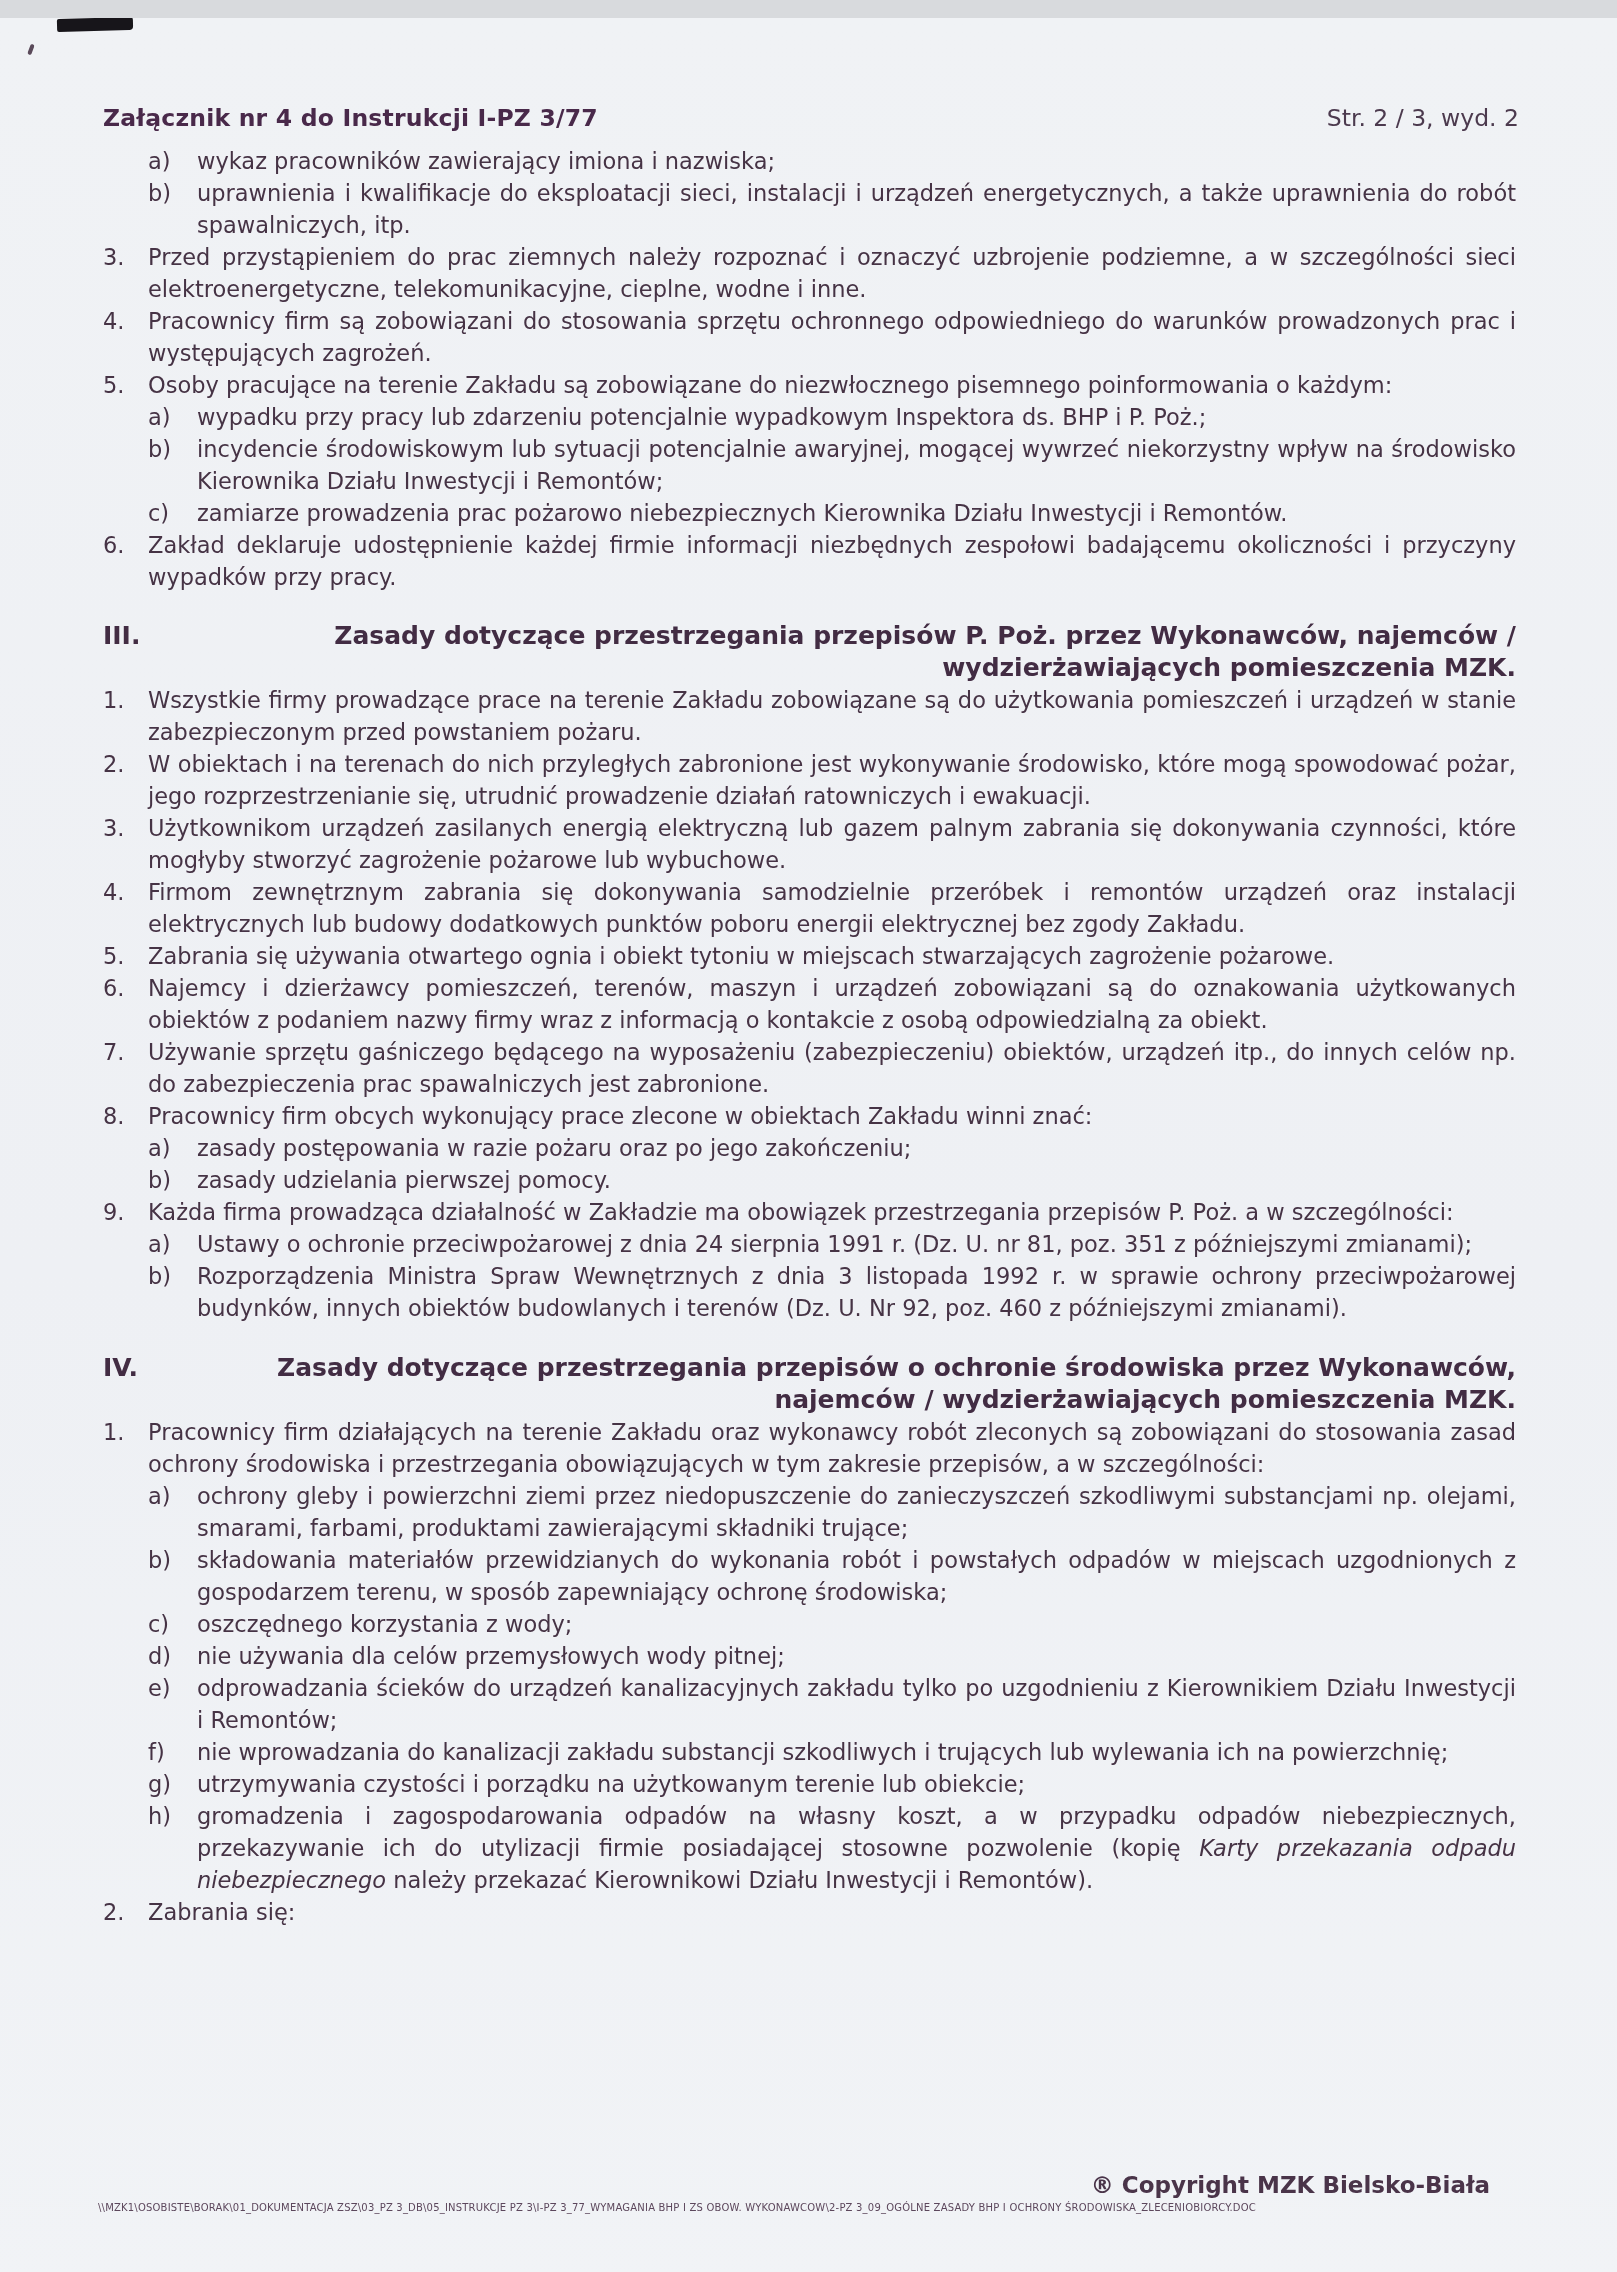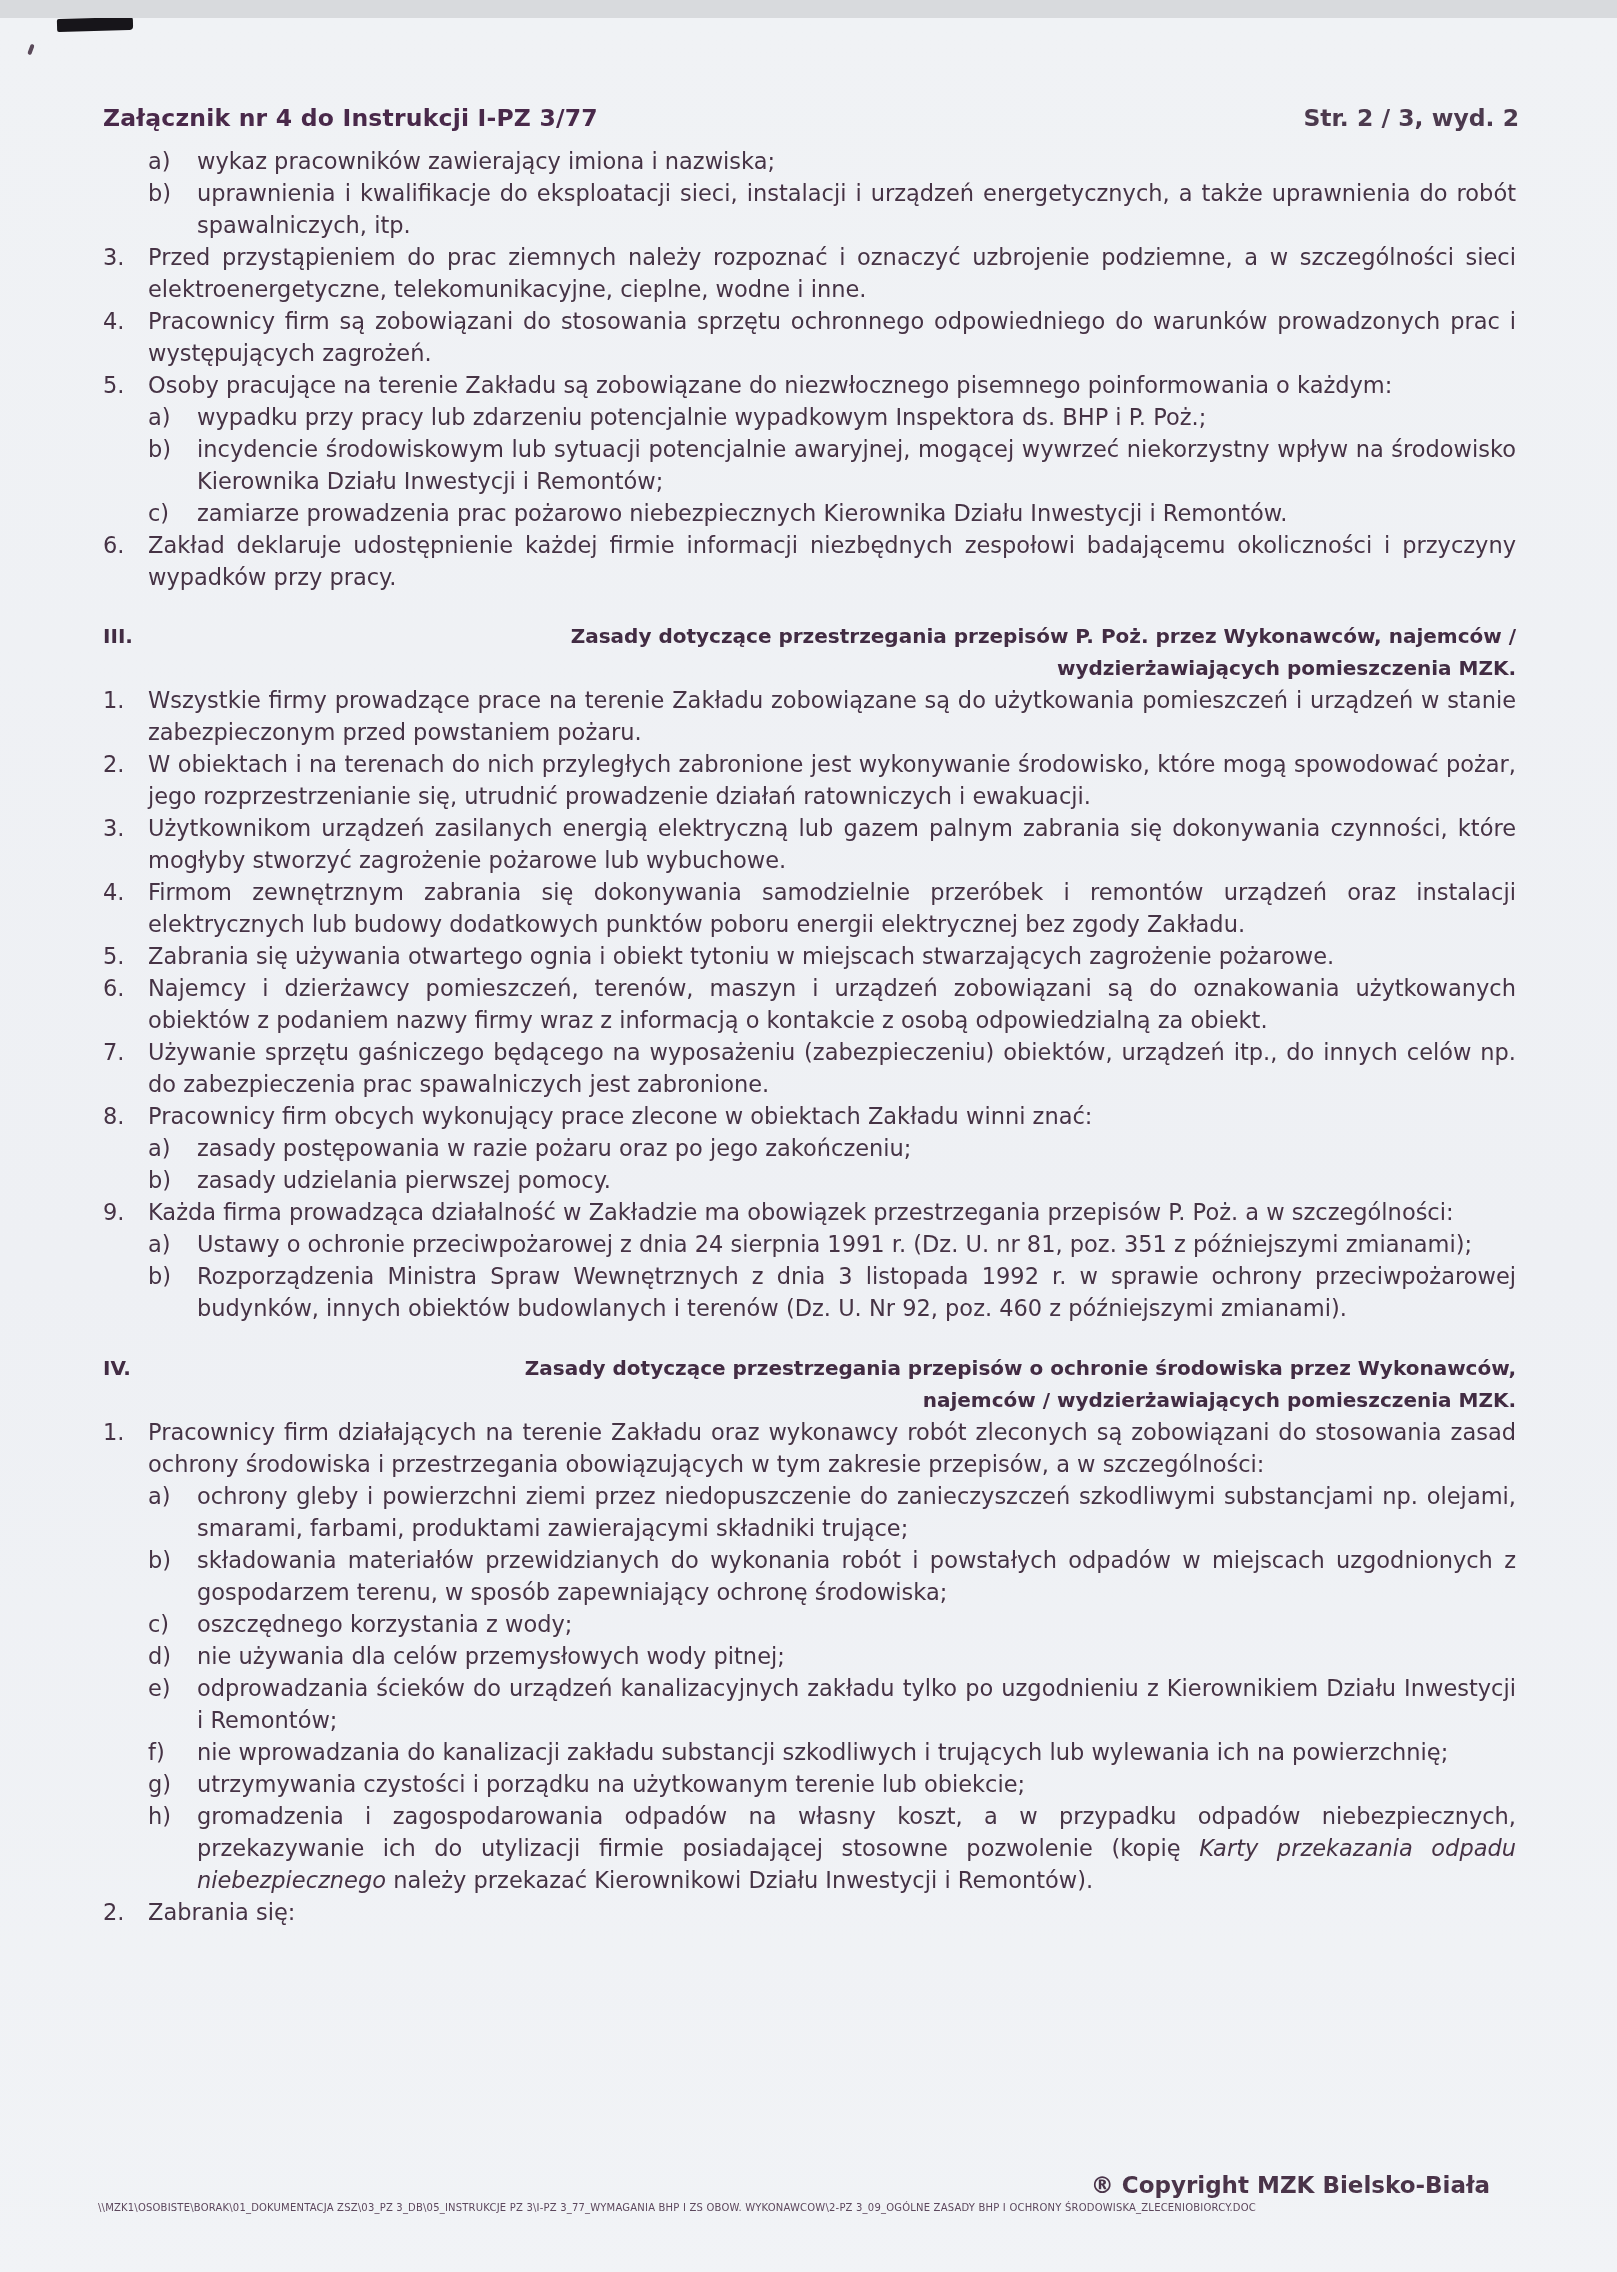--- a/index.html
+++ b/index.html
@@ -34,37 +34,37 @@
   }
   .header{
     position:absolute;
     left:103px;right:98px;top:86px;
     display:flex;
     justify-content:space-between;
     align-items:baseline;
     font-size:23.5px;
   }
   .header .doc-id{font-weight:bold;letter-spacing:0.2px;color:#49294a;}
-  .header .page-no{font-weight:bold;color:#4c3a4e;}
+  .header .page-no{font-weight:normal;color:#4c3a4e;}
   .doc-body{
     position:absolute;
     left:103px;
     right:101px;
     top:127px;
     font-size:22.5px;
     line-height:32px;
   }
   .row{display:flex;align-items:flex-start;}
   .row .marker{flex:0 0 45px;}
   .row .txt{flex:1;text-align:justify;text-justify:inter-word;}
   .row.sub{margin-left:45px;}
   .row.sub .marker{flex:0 0 49px;}
   .row.heading{
     font-weight:bold;
-    font-size:20px;
+    font-size:25px;
     color:#422c43;
     gap:24px;
   }
   .row.heading .marker{flex:0 0 54px;}
   .row.heading .txt{text-align:right;white-space:pre-line;}
   .row.gap{margin-top:27.4px;}
   .it{font-style:italic;}
   .footer-copyright{
     position:absolute;
     right:127px;

